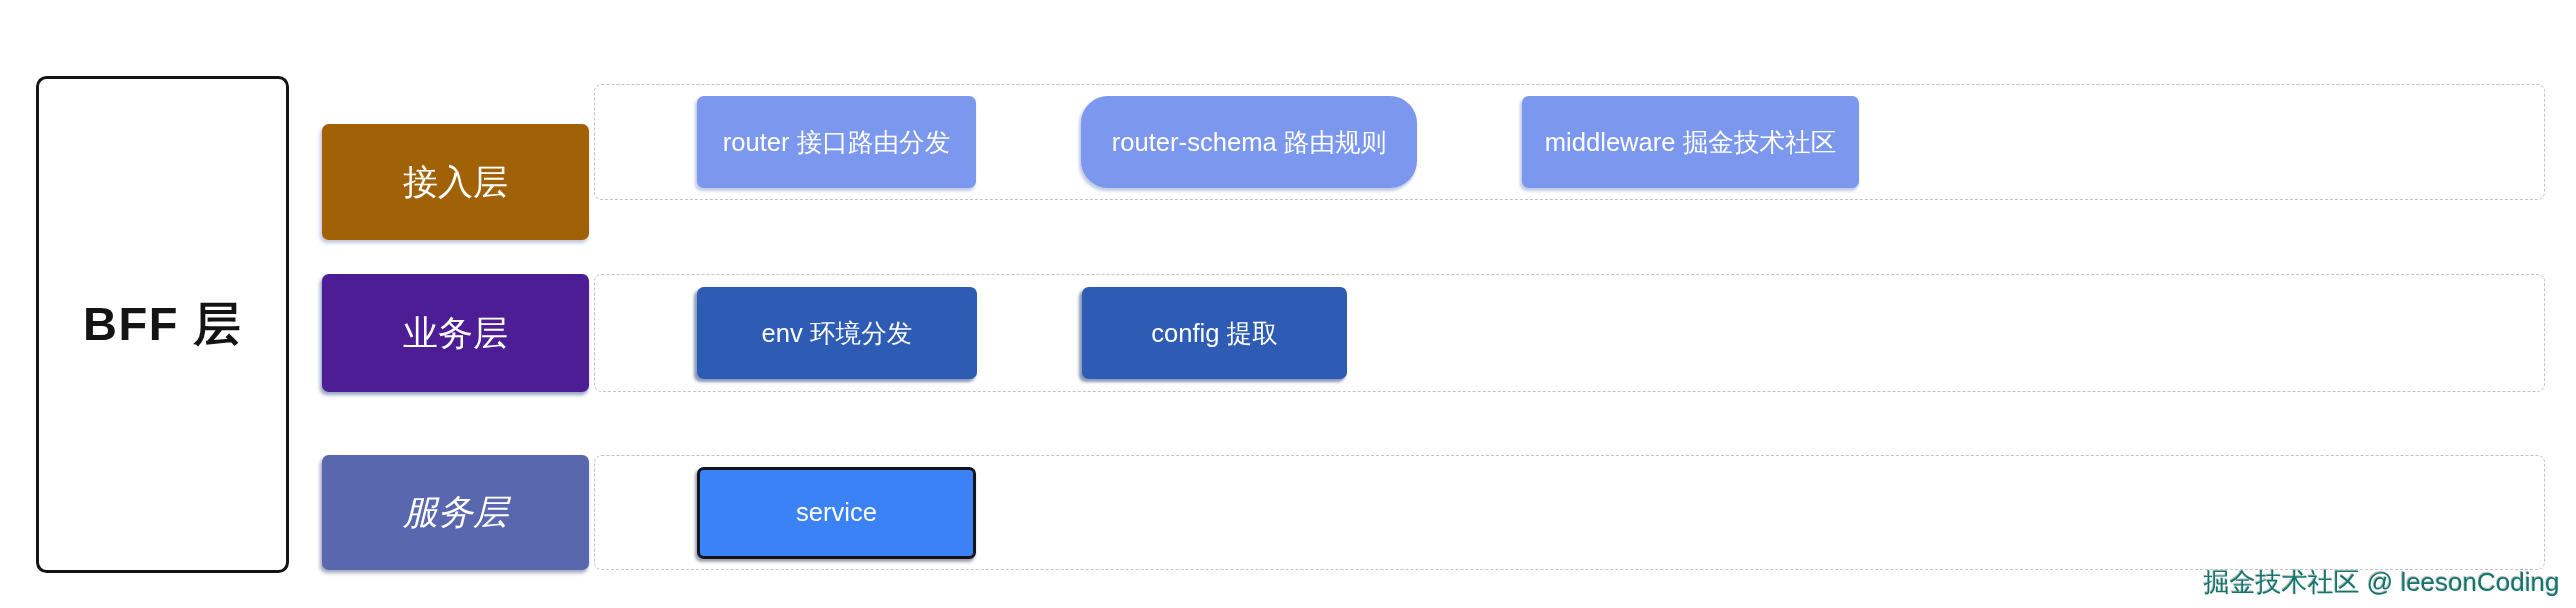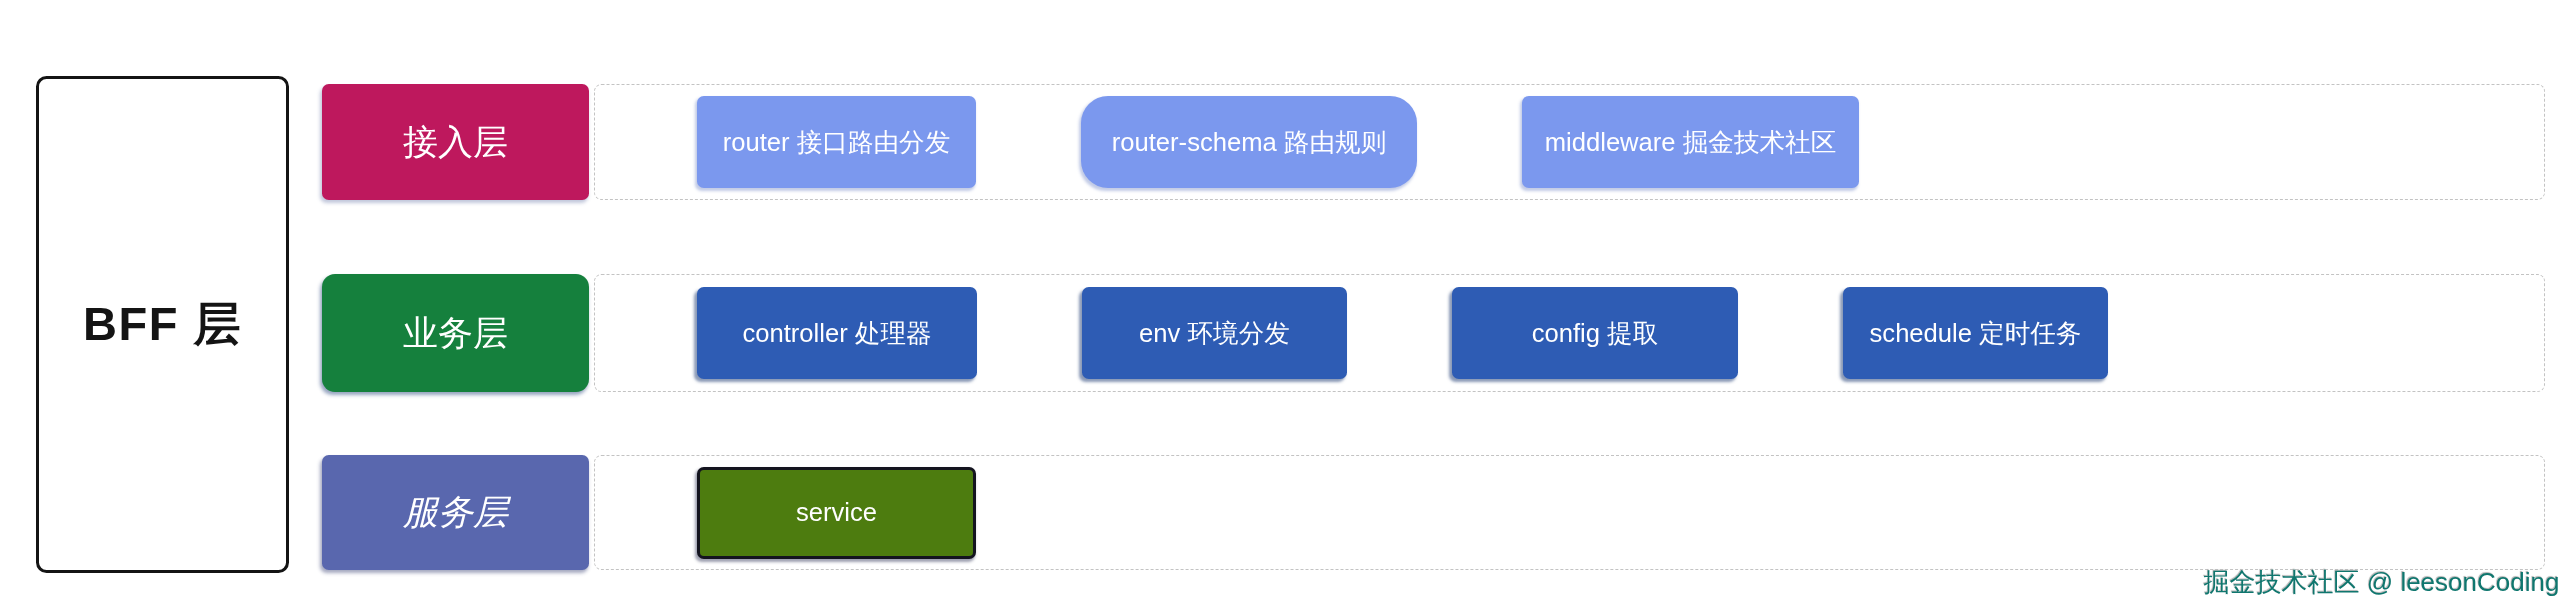--- a/index.html
+++ b/index.html
@@ -19,38 +19,38 @@
   .row-1{top:84px;height:116px;}
   .row-2{top:274px;height:118px;}
   .row-3{top:455px;height:115px;}
 
   .label-box{
     position:absolute;left:322px;top:0;width:267px;height:100%;
     border-radius:6.8px;display:flex;align-items:center;justify-content:center;
     color:#ffffff;font-size:35px;box-sizing:border-box;white-space:nowrap;
     box-shadow:-1.5px 3px 3.8px rgba(100,115,165,0.40);
   }
-  .row-1 .label-box{background:#be185d;}
-  .row-2 .label-box{background:#15803d;box-shadow:-1.5px 3px 3.8px rgba(25,55,115,0.45);border-radius:13px;}
+  .row-1 .label-box{background:#a16207;margin-top:40px;}
+  .row-2 .label-box{background:#4c1d95;box-shadow:-1.5px 3px 3.8px rgba(25,55,115,0.45);}
   .row-3 .label-box{background:#5967ae;box-shadow:-1.5px 3px 3.8px rgba(55,65,115,0.45);font-style:italic;}
 
   .dash-container{
     position:absolute;left:594px;top:0;width:1951px;height:100%;
     border:1.5px dashed #c3c3c3;border-radius:7.5px;box-sizing:border-box;
     display:flex;align-items:center;gap:105px;padding-left:102px;
   }
 
   .node{
     height:92px;border-radius:6.8px;box-sizing:border-box;
     display:flex;align-items:center;justify-content:center;
     color:#ffffff;font-size:25.6px;white-space:nowrap;padding:0 15px;flex:0 0 auto;
   }
   .row-1 .node{background:#7b98ee;box-shadow:-1.5px 2.3px 3px rgba(120,140,200,0.45);}
   .row-2 .node{background:#2e5cb4;box-shadow:-2.3px 3px 3px rgba(22,52,110,0.50);}
-  .row-3 .node{background:#4d7c0f;border:3px solid #14141f;box-shadow:-1.5px 2.3px 3px rgba(40,45,80,0.45);}
+  .row-3 .node{background:#3b82f6;border:3px solid #14141f;box-shadow:-1.5px 2.3px 3px rgba(40,45,80,0.45);}
 
   .row-1 .node:nth-child(1){min-width:279px;}
   .row-1 .node:nth-child(2){min-width:336px;border-radius:27px;}
   .row-1 .node:nth-child(3){min-width:337px;}
 
   .row-2 .node:nth-child(1){min-width:280px;}
   .row-2 .node:nth-child(2){min-width:265px;}
   .row-2 .node:nth-child(3){min-width:286px;}
   .row-2 .node:nth-child(4){min-width:265px;}
   .row-2 .node:nth-child(5){min-width:286px;}
@@ -77,24 +77,22 @@
     <div class="dash-container">
       <div class="node">router 接口路由分发</div>
       <div class="node">router-schema 路由规则</div>
       <div class="node">middleware 掘金技术社区</div>
     </div>
   </div>
 
   <div class="row row-2">
     <div class="label-box">业务层</div>
     <div class="dash-container">
-      <div class="node">controller 处理器</div>
       <div class="node">env 环境分发</div>
       <div class="node">config 提取</div>
-      <div class="node">schedule 定时任务</div>
     </div>
   </div>
 
   <div class="row row-3">
     <div class="label-box">服务层</div>
     <div class="dash-container">
       <div class="node">service</div>
     </div>
   </div>
 

